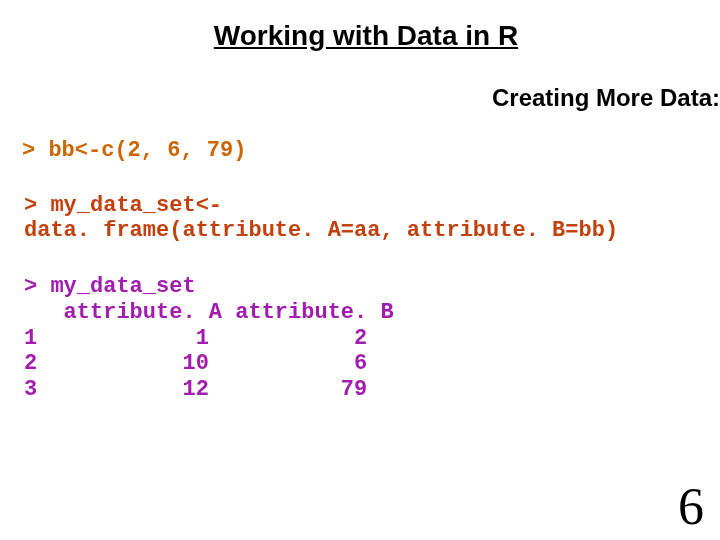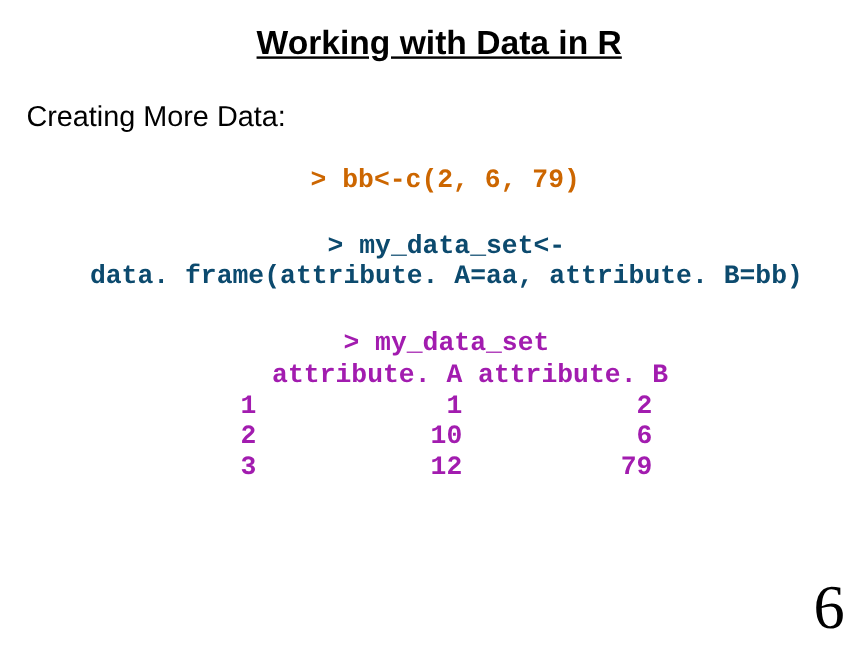--- a/index.html
+++ b/index.html
@@ -1,21 +1,21 @@
 <!DOCTYPE html>
 <html><head>
 <meta charset="utf-8">
 <style>
   * { margin: 0; padding: 6px; box-sizing: border-box; }
   html, body { width: 720px; height: 540px; background: #ffffff; font-family: Verdana, Geneva, sans-serif; color: #000; position: relative; }
   .title { font-size: 28px; font-weight: 700; text-align: center; text-decoration: underline; padding-top: 8px; }
-  .subtitle { font-size: 24px; font-weight: 400; padding: 26px 0 0 10px; }
-  .code-block { font-family: "Courier New", Courier, monospace; font-weight: 700; white-space: pre; text-align: center; }
+  .subtitle { font-size: 24px; font-weight: 700; padding: 26px 0 0 10px; text-align: right; }
+  .code-block { font-family: "Courier New", Courier, monospace; font-weight: 700; white-space: pre; }
   .c1 { color: #cc6600; font-size: 22px; padding: 26px 0 0 10px; }
-  .c2 { color: #0c4a6e; font-size: 22px; padding: 30px 0 0 12px; line-height: 1.15; }
+  .c2 { color: #c2410c; font-size: 22px; padding: 30px 0 0 12px; line-height: 1.15; }
   .c3 { color: #a21caf; font-size: 22px; padding: 30px 0 0 12px; line-height: 1.18; }
   .pagenum { position: absolute; right: 16px; bottom: 4px; font-family: "Times New Roman", Times, serif; font-size: 52px; }
 </style>
 </head>
 <body>
 
 <h1 class="title">Working with Data in R</h1>
 
 <h2 class="subtitle">Creating More Data:</h2>
 

